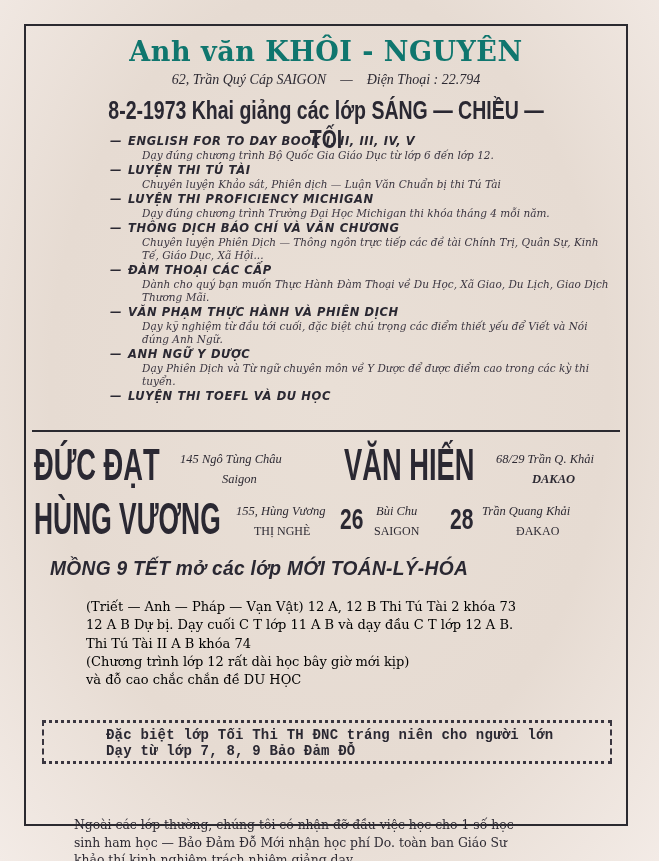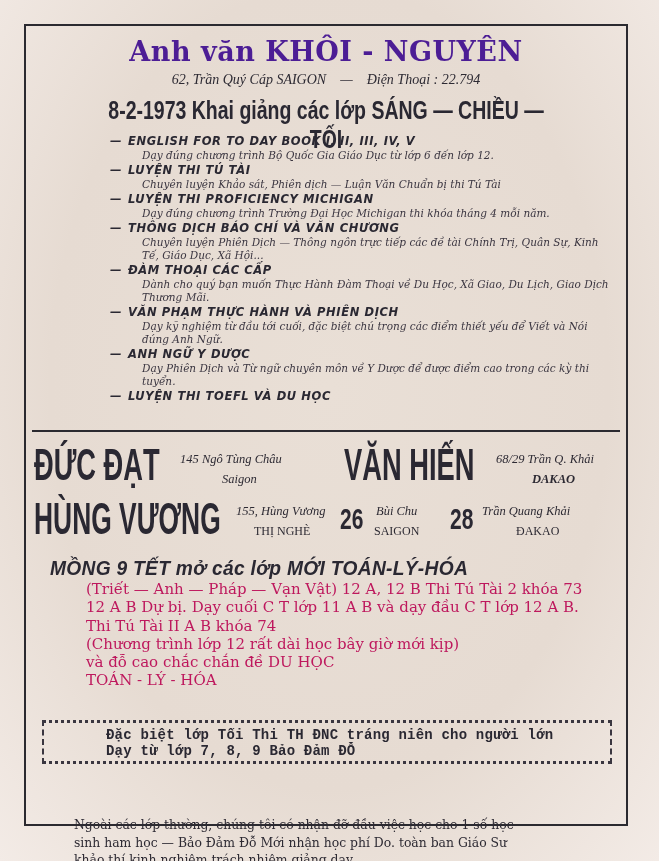--- a/index.html
+++ b/index.html
@@ -13,21 +13,21 @@
     }
     .frame {
       position: absolute; left: 24px; top: 24px; width: 604px; height: 802px;
       border: 2px solid #2b2a30; border-right-width: 2px;
       box-sizing: border-box;
     }
     .top { position: absolute; left: 0; top: 0; width: 100%; height: 404px; }
     .title {
       position: absolute; left: 0; top: 10px; width: 100%; text-align: center;
       font-family: "DejaVu Serif", serif; font-weight: bold; font-size: 27px; letter-spacing: 0.5px;
-      color: #4c1d95;
+      color: #0f766e;
     }
     .address {
       position: absolute; left: 0; top: 46px; width: 100%; text-align: center;
       font-style: italic; font-size: 14px; color: #2d2a33;
     }
     .address .sep { margin: 0 14px; }
     .opening {
       position: absolute; left: 0; top: 70px; width: 100%; text-align: center;
       font-family: "Liberation Sans", sans-serif; font-weight: bold; font-size: 25px;
       transform: scaleX(0.78); transform-origin: center; letter-spacing: 0px; color: #2a2832;
@@ -52,22 +52,22 @@
       color: #2a2832; transform-origin: left top; white-space: nowrap;
     }
     .small-ital { position: absolute; font-style: italic; font-size: 12.5px; white-space: nowrap; color: #2d2a33; }
     .small-cap { position: absolute; font-size: 12px; white-space: nowrap; color: #2d2a33; }
     .tet {
       position: absolute; left: 24px; top: 531px; font-family: "Liberation Sans", sans-serif;
       font-weight: bold; font-style: italic; font-size: 20px; color: #2a2832; white-space: nowrap;
       transform: scaleX(0.96); transform-origin: left top; letter-spacing: 0.3px;
     }
     .tet-body {
-      position: absolute; left: 60px; top: 554px; width: 540px;
-      font-family: "DejaVu Serif", serif; font-size: 15px; line-height: 18.3px; color: #be185d;
+      position: absolute; left: 60px; top: 572px; width: 540px;
+      font-family: "DejaVu Serif", serif; font-size: 13px; line-height: 18.3px; color: #000000;
     }
     .special {
       position: absolute; left: 16px; top: 694px; width: 570px; height: 44px;
       border: 2px dashed #3a3640; box-sizing: border-box;
       border-top-style: dotted; border-bottom-style: dotted; border-top-width: 3px; border-bottom-width: 3px;
     }
     .special-line {
       position: absolute; left: 62px; font-family: Liberation Mono, monospace; font-weight: bold;
       font-size: 14px; color: #2a2832; white-space: nowrap; letter-spacing: 0.2px;
     }
@@ -147,21 +147,20 @@
     <div class="small-cap" style="left:490px; top:90px;">ĐAKAO</div>
   </div>
 
   <div class="tet">MỒNG 9 TẾT mở các lớp MỚI TOÁN-LÝ-HÓA</div>
   <div class="tet-body">
     <div>(Triết — Anh — Pháp — Vạn Vật) 12 A, 12 B Thi Tú Tài 2 khóa 73</div>
     <div>12 A B Dự bị. Dạy cuối C T lớp 11 A B và dạy đầu C T lớp 12 A B.</div>
     <div>Thi Tú Tài II A B khóa 74</div>
     <div>(Chương trình lớp 12 rất dài học bây giờ mới kịp)</div>
     <div>và đỗ cao chắc chắn đề DU HỌC</div>
-    <div>TOÁN - LÝ - HÓA</div>
   </div>
 
   <div class="special">
     <div class="special-line" style="top:4px;">Đặc biệt lớp Tối Thi TH ĐNC tráng niên cho người lớn</div>
     <div class="special-line" style="top:20px;">Dạy từ lớp 7, 8, 9 Bảo Đảm ĐỖ</div>
   </div>
 
   <div class="closing">
     <div>Ngoài các lớp thường, chúng tôi có nhận đỡ đầu việc học cho 1 số học</div>
     <div>sinh ham học — Bảo Đảm Đỗ Mới nhận học phí Do. toàn ban Giáo Sư</div>

